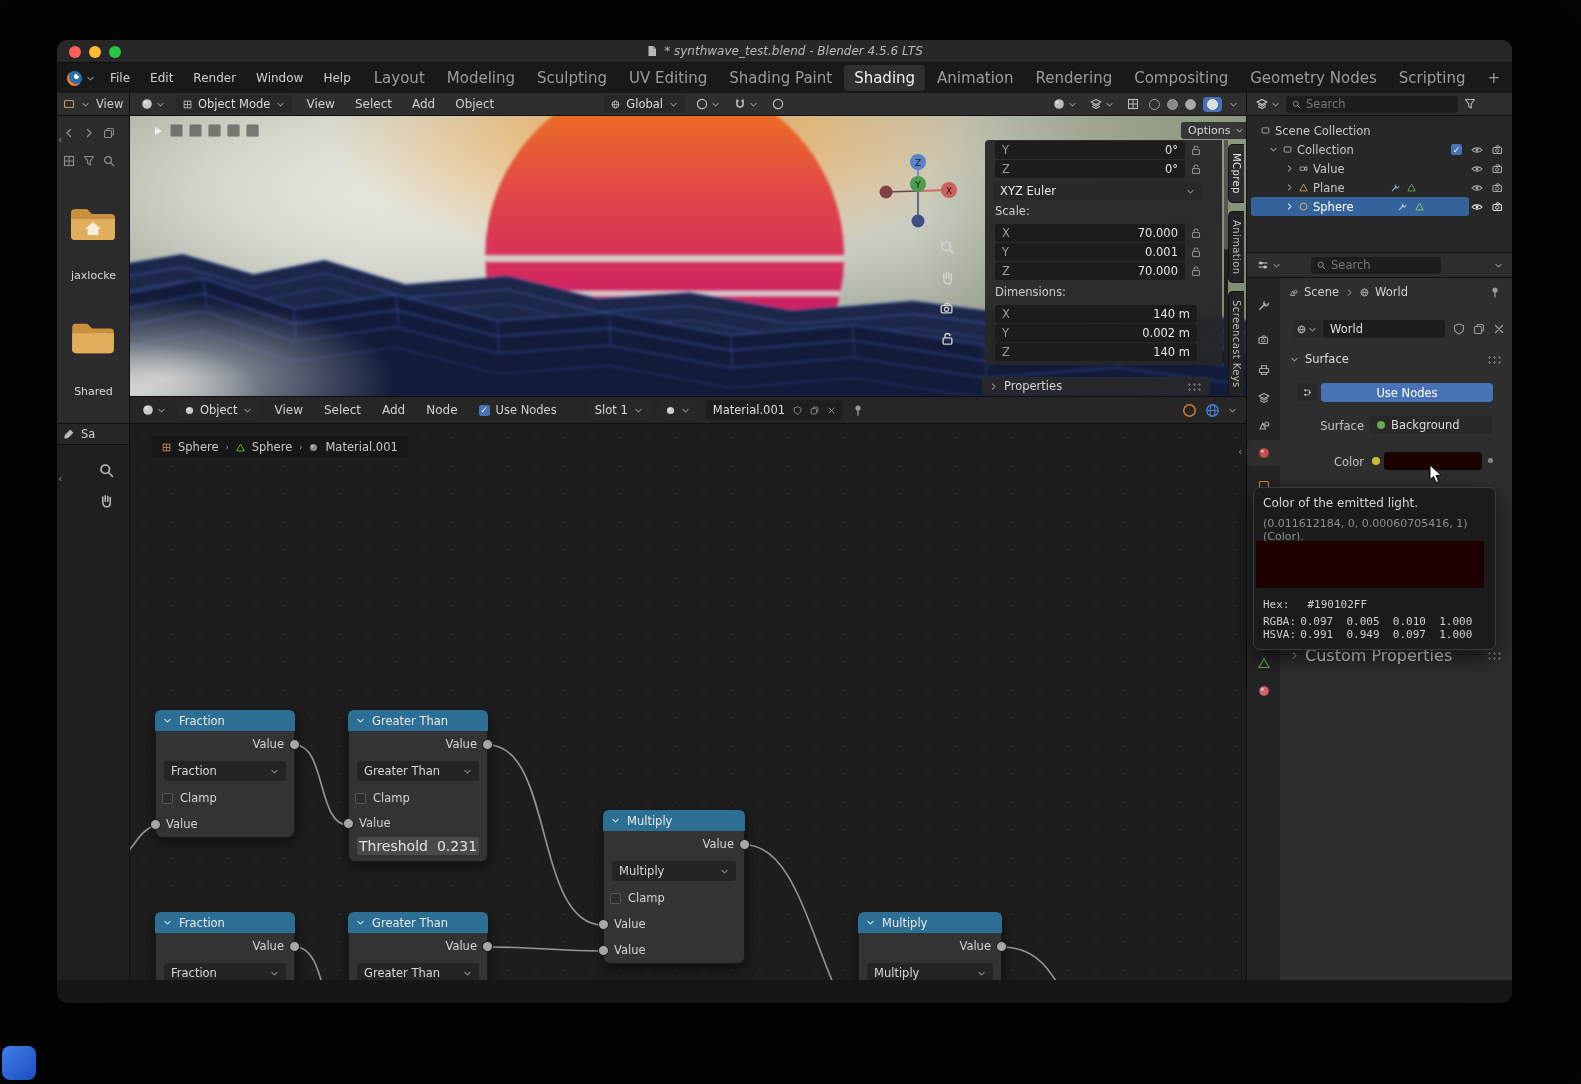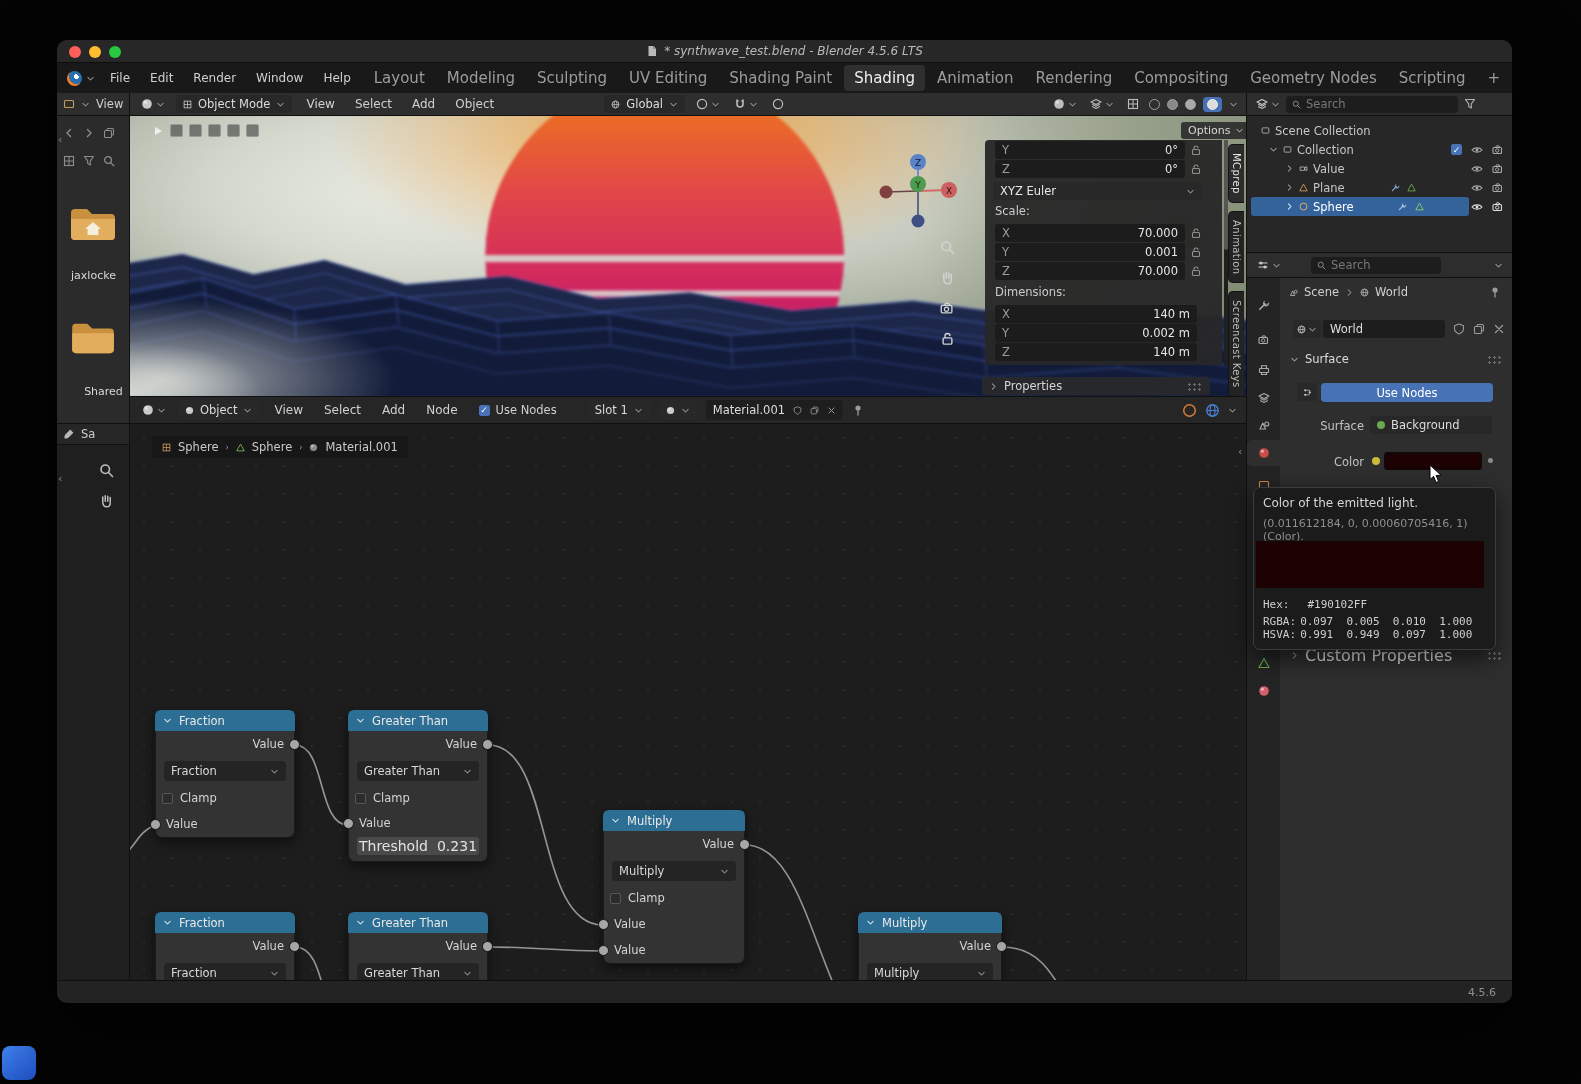--- a/index.html
+++ b/index.html
@@ -308,21 +308,21 @@
       </svg>
     </div>
     <div class="abs folder-label" style="left:0;top:176px">jaxlocke</div>
 
     <div class="abs" style="left:13px;top:227px;width:46px;height:38px">
       <svg viewBox="0 0 48 38" style="width:46px;height:36px">
         <path d="M2 8 q0-4 4-4 h12 l5 5 h19 q4 0 4 4 v18 q0 4-4 4 H6 q-4 0-4-4 Z" fill="#c9913f"></path>
         <path d="M2 14 h44 v17 q0 4-4 4 H6 q-4 0-4-4 Z" fill="#e3ad5e"></path>
       </svg>
     </div>
-    <div class="abs folder-label" style="left:10px;top:292px">Shared</div>
+    <div class="abs folder-label" style="left:0;top:292px">Shared</div>
 
     <div class="abs r" style="left:0;top:330px;width:73px;height:22px;background:#262626;gap:6px;padding:0 6px;border-top:1px solid #101010;border-bottom:1px solid #101010;overflow:hidden">
       <svg class="ic" style="color:#b8b8b8">
           <use href="#s-brush"></use>
         </svg>
       <span class="txt" style="font-size:11.5px;color:#cfcfcf">Sa</span>
     </div>
     <div class="abs" style="left:0;top:352px;width:73px;height:535px;background:#1f1f1f"></div>
     <div class="abs r" style="left:42px;top:370px">
         <svg class="ic lg" style="color:#bdbdbd">
@@ -1179,21 +1179,18 @@
     <div class="r" style="position:absolute;left:9px;top:127px;gap:4px">
       <span class="mono">RGBA:</span>
       <span class="mono">0.097  0.005  0.010  1.000</span>
     </div>
     <div class="r" style="position:absolute;left:9px;top:140px;gap:4px">
       <span class="mono">HSVA:</span>
       <span class="mono">0.991  0.949  0.097  1.000</span>
     </div>
   </div>
 
-  <div class="abs statusbar">
-    <span>4.5.6</span>
-  </div>
 
   <svg class="abs cursor" viewBox="0 0 14 20" style="left:1372px;top:424px;width:14px;height:20px">
     <path d="M1,1 L1,15.5 L4.6,12.4 L7,18.5 L9.6,17.4 L7.2,11.5 L12,11.2 Z" fill="#ffffff" stroke="#000000" stroke-width="1"></path>
   </svg>
 
 </div>
 
 </body></html>

